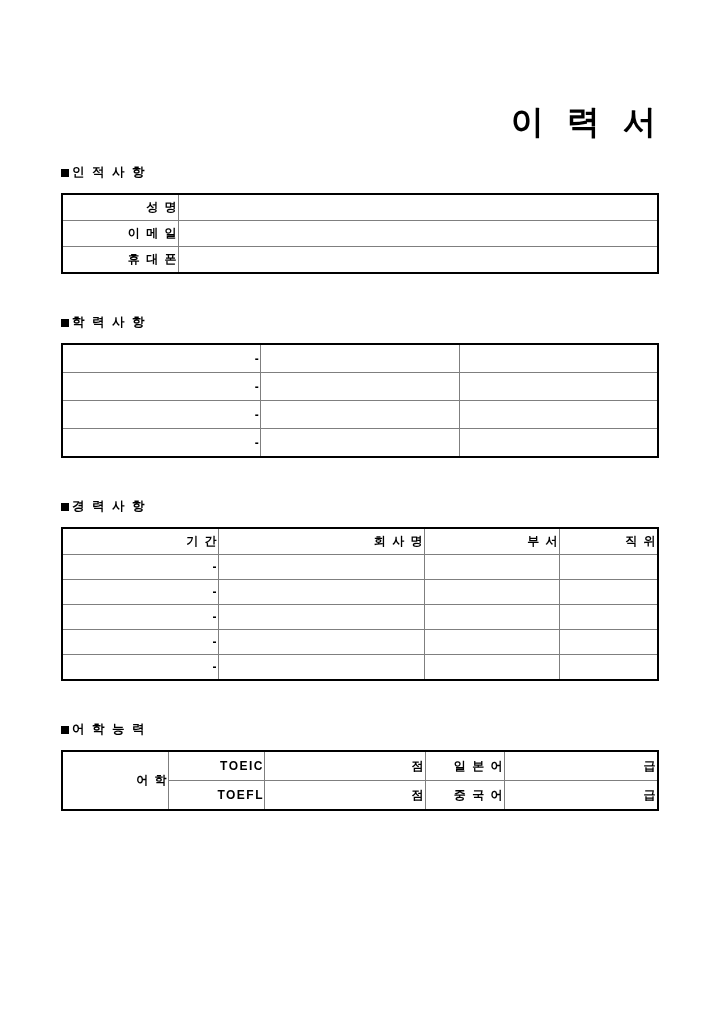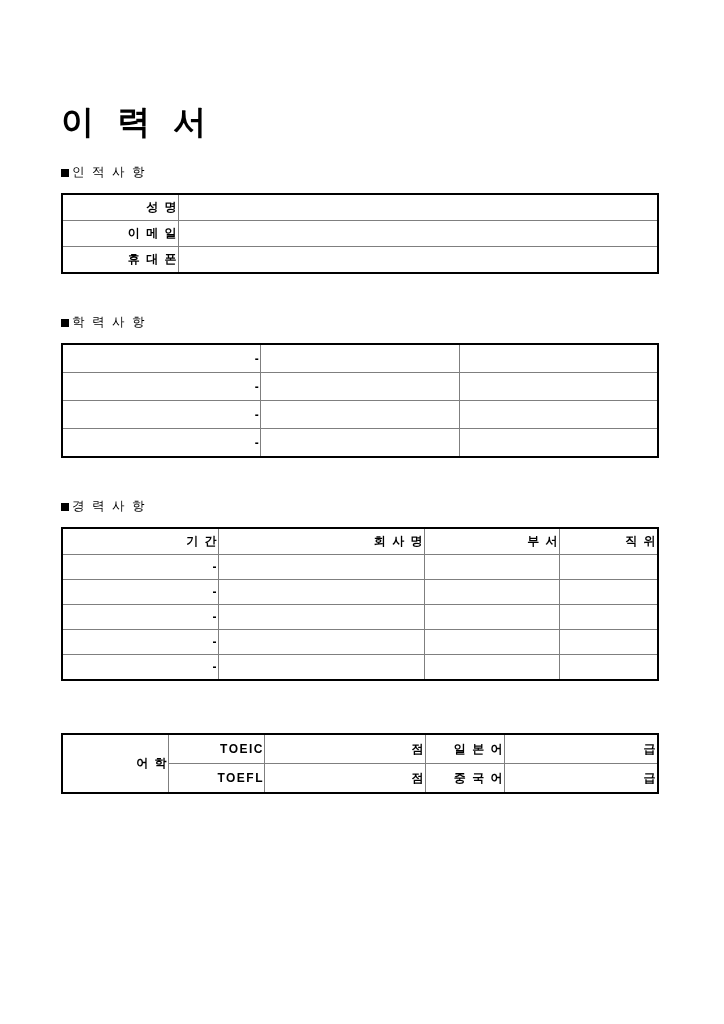--- a/index.html
+++ b/index.html
@@ -18,33 +18,33 @@
   .page {
     width: 724px;
     height: 1024px;
     box-sizing: border-box;
     padding: 0 61px;
     position: relative;
   }
 
   
   .doc-title {
-    text-align: left;
+    text-align: right;
     font-size: 33px;
     font-weight: bold;
     letter-spacing: 7px;
     margin: 0;
     padding-top: 104px;
     line-height: 1.1;
   }
 
   
   .section-head {
     font-size: 12.5px;
-    font-weight: normal;
+    font-weight: bold;
     letter-spacing: 2px;
     display: flex;
     align-items: center;
     margin: 0;
   }
   .sec-bullet {
     display: inline-block;
     width: 8px;
     height: 8px;
     background: #000;
@@ -201,20 +201,24 @@
         <td class="blank dash">-</td>
         <td class="blank"></td>
         <td class="blank"></td>
         <td class="blank"></td>
       </tr>
     </tbody>
   </table>
 
   <div class="gap-section"></div>
 
+  <div class="section-head">
+    <span class="sec-bullet"></span>
+    <span>어 학 능 력</span>
+  </div>
   <div class="gap-head-to-table"></div>
 
   <table class="form">
     <tbody>
       <tr class="r-lang">
         <td class="shaded" rowspan="2" style="width:105px">어 학</td>
         <td class="shaded" style="width:95px">TOEIC</td>
         <td class="blank" style="width:160px">점</td>
         <td class="shaded" style="width:78px">일 본 어</td>
         <td class="blank">급</td>

